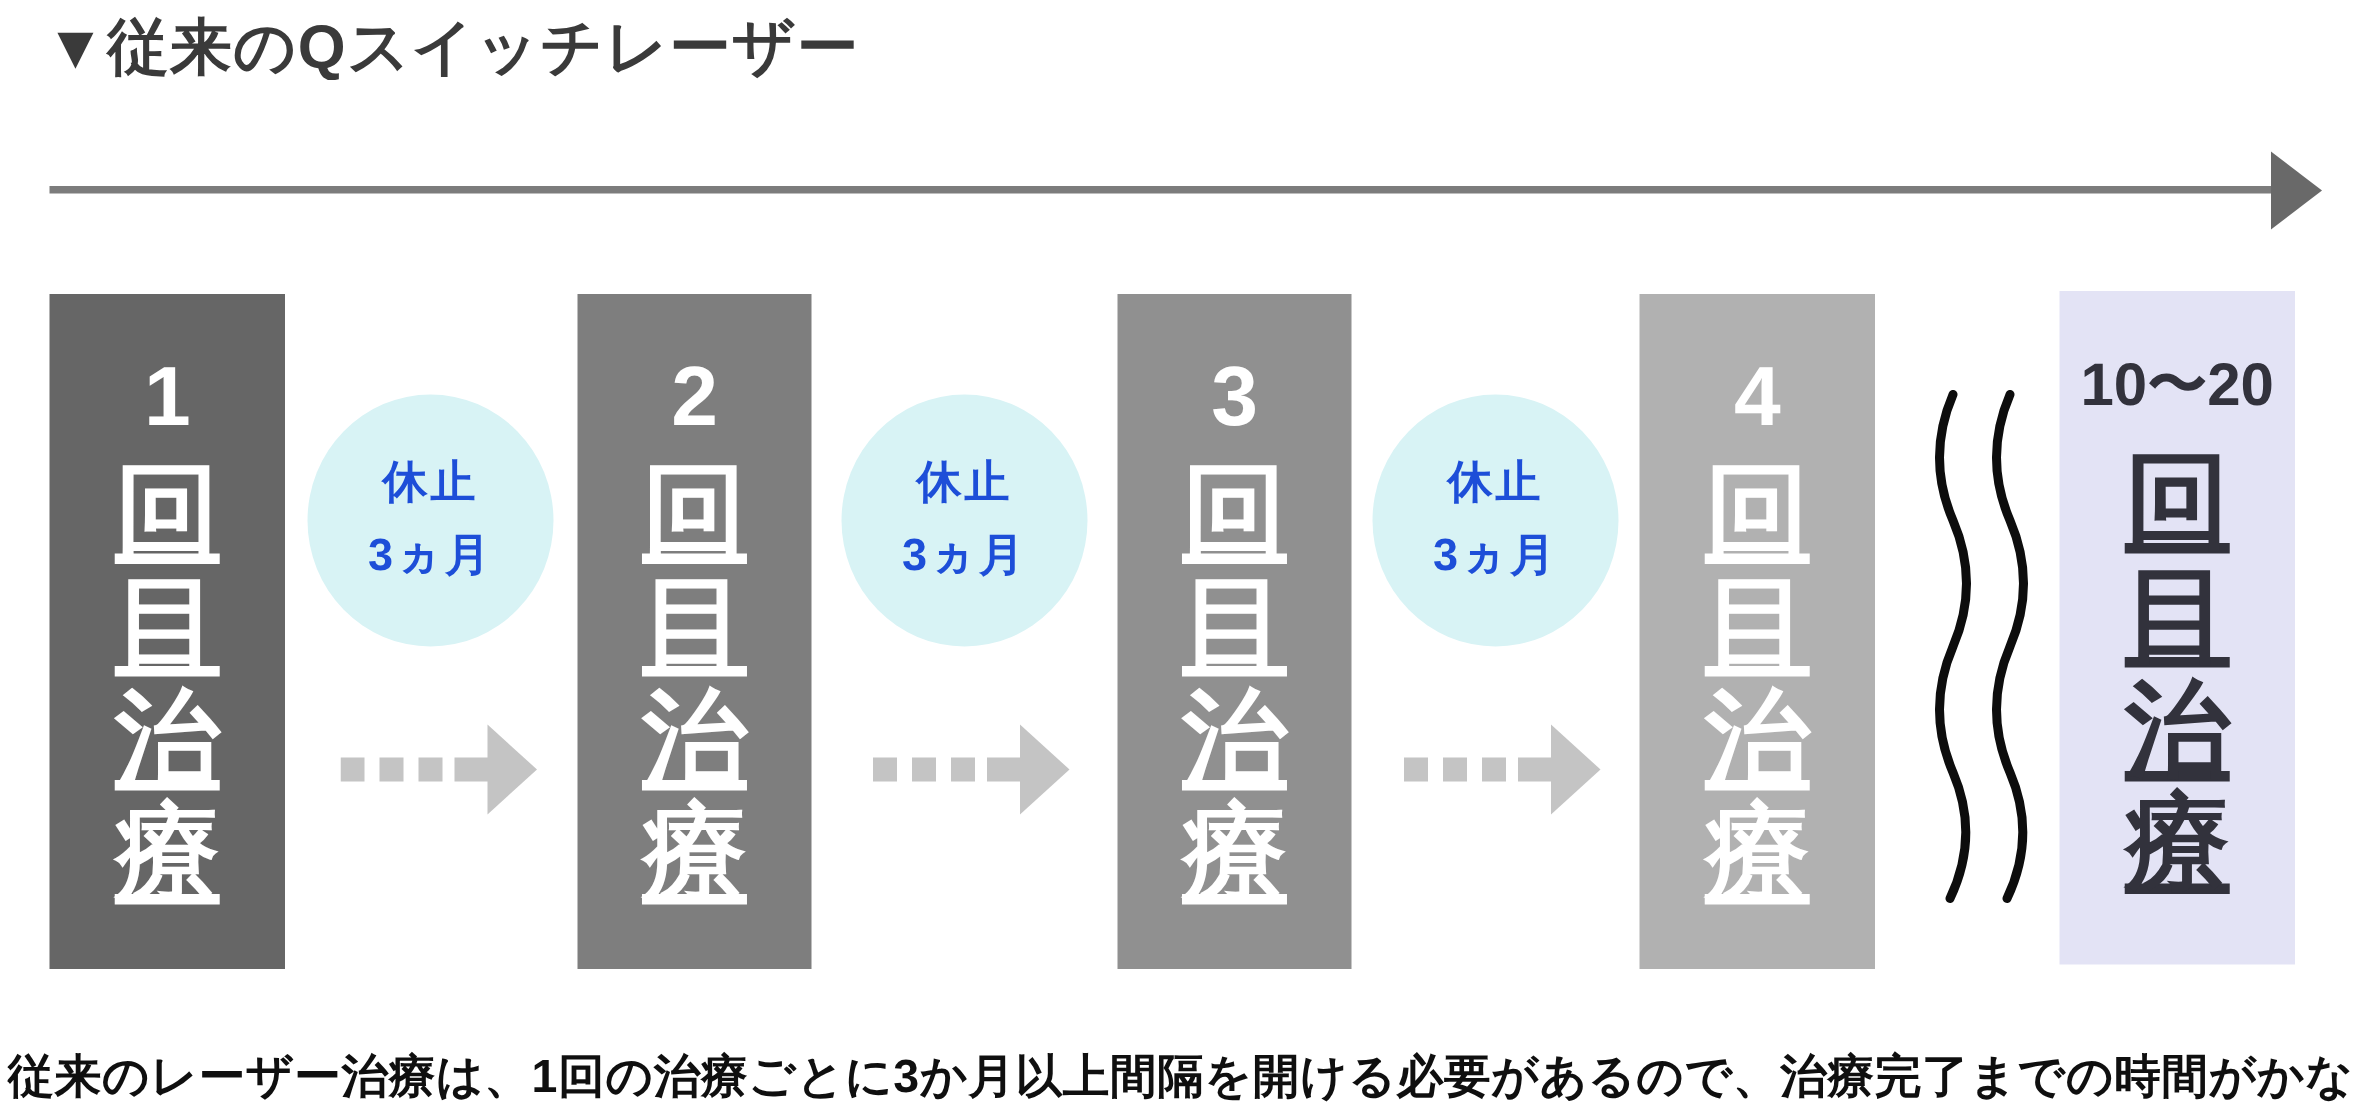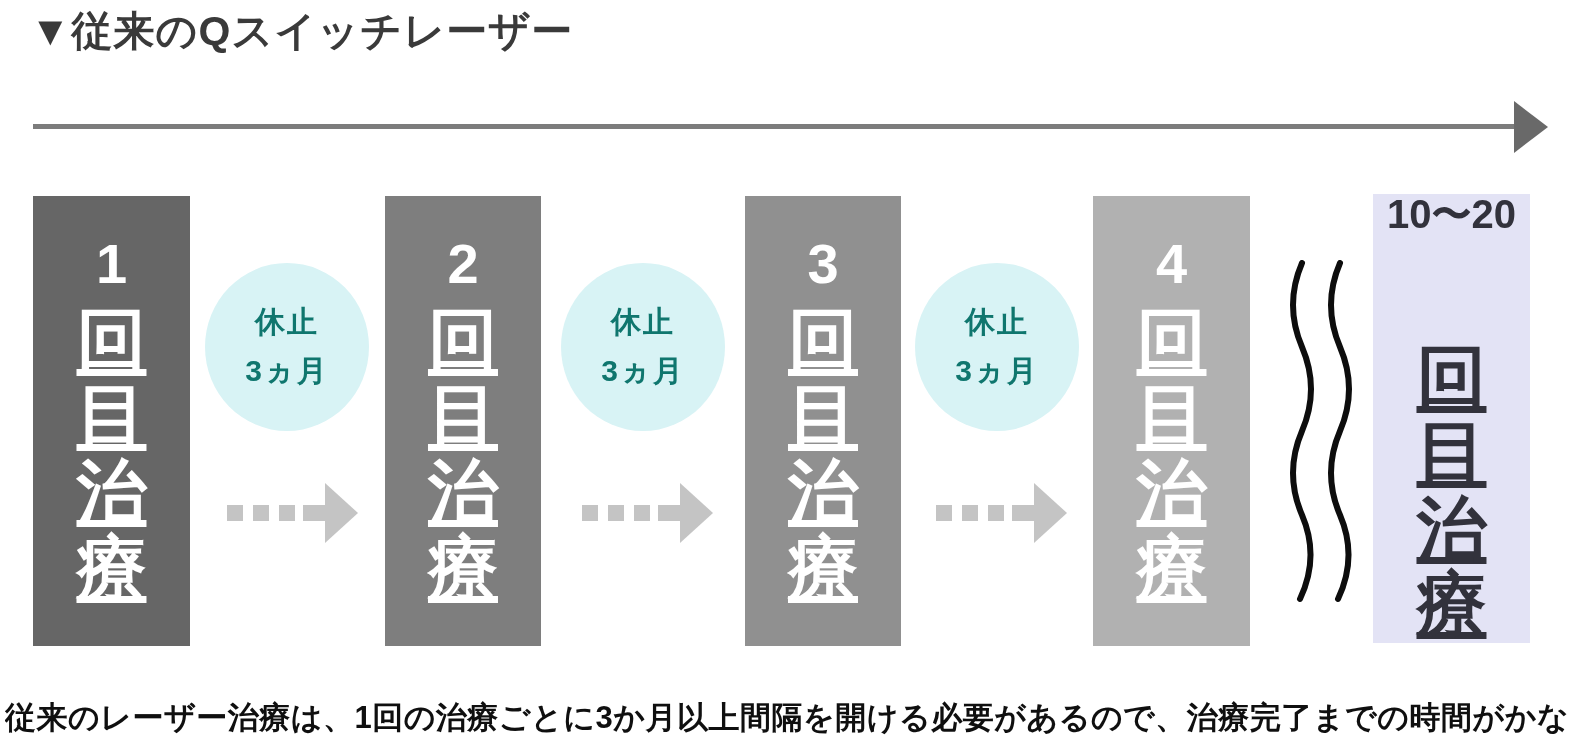--- a/index.html
+++ b/index.html
@@ -32,21 +32,21 @@
   .bar-1{left:33px;}
   .bar-2{left:385px;width:156px;}
   .bar-3{left:745px;width:156px;}
   .bar-4{left:1093px;}
   .bar-5{left:1373px;top:194px;height:449px;}
   .bar-5 .num{font-size:40px;color:#32323c;margin-bottom:20px;}
   .bar-5 .label{color:#32323c;}
   .rest{
     position:absolute;top:263px;width:164px;height:168px;border-radius:50%;
     display:flex;flex-direction:column;align-items:center;justify-content:center;
-    font-size:30px;font-weight:800;color:#0f766e;line-height:1.62;letter-spacing:2px;text-align:center;
+    font-size:30px;font-weight:800;color:#1d4ed8;line-height:1.62;letter-spacing:2px;text-align:center;
   }
   .rest-1{left:205px;}
   .rest-2{left:561px;}
   .rest-3{left:915px;}
   .dashed{position:absolute;top:481px;}
   .dashed-1{left:227px;}
   .dashed-2{left:582px;}
   .dashed-3{left:936px;}
   .wavy{position:absolute;left:1278px;top:260px;}
   .footer{
@@ -73,21 +73,21 @@
     <div class="label">回目治療</div>
   </div>
   <div class="bar bar-3" style="background: rgb(144, 144, 144);">
     <div class="num">3</div>
     <div class="label">回目治療</div>
   </div>
   <div class="bar bar-4" style="background: rgb(177, 177, 177);">
     <div class="num">4</div>
     <div class="label">回目治療</div>
   </div>
-  <div class="bar bar-5" style="background: rgb(227, 227, 245); justify-content: space-between;">
+  <div class="bar bar-5" style="background: rgb(227, 227, 245);">
     <div class="num">10〜20</div>
     <div class="label">回目治療</div>
   </div>
 
   <div class="rest rest-1" style="background: rgb(216, 243, 245);">
     <span>休止</span>
     <span>3ヵ月</span>
   </div>
   <div class="rest rest-2" style="background: rgb(216, 243, 245);">
     <span>休止</span>

